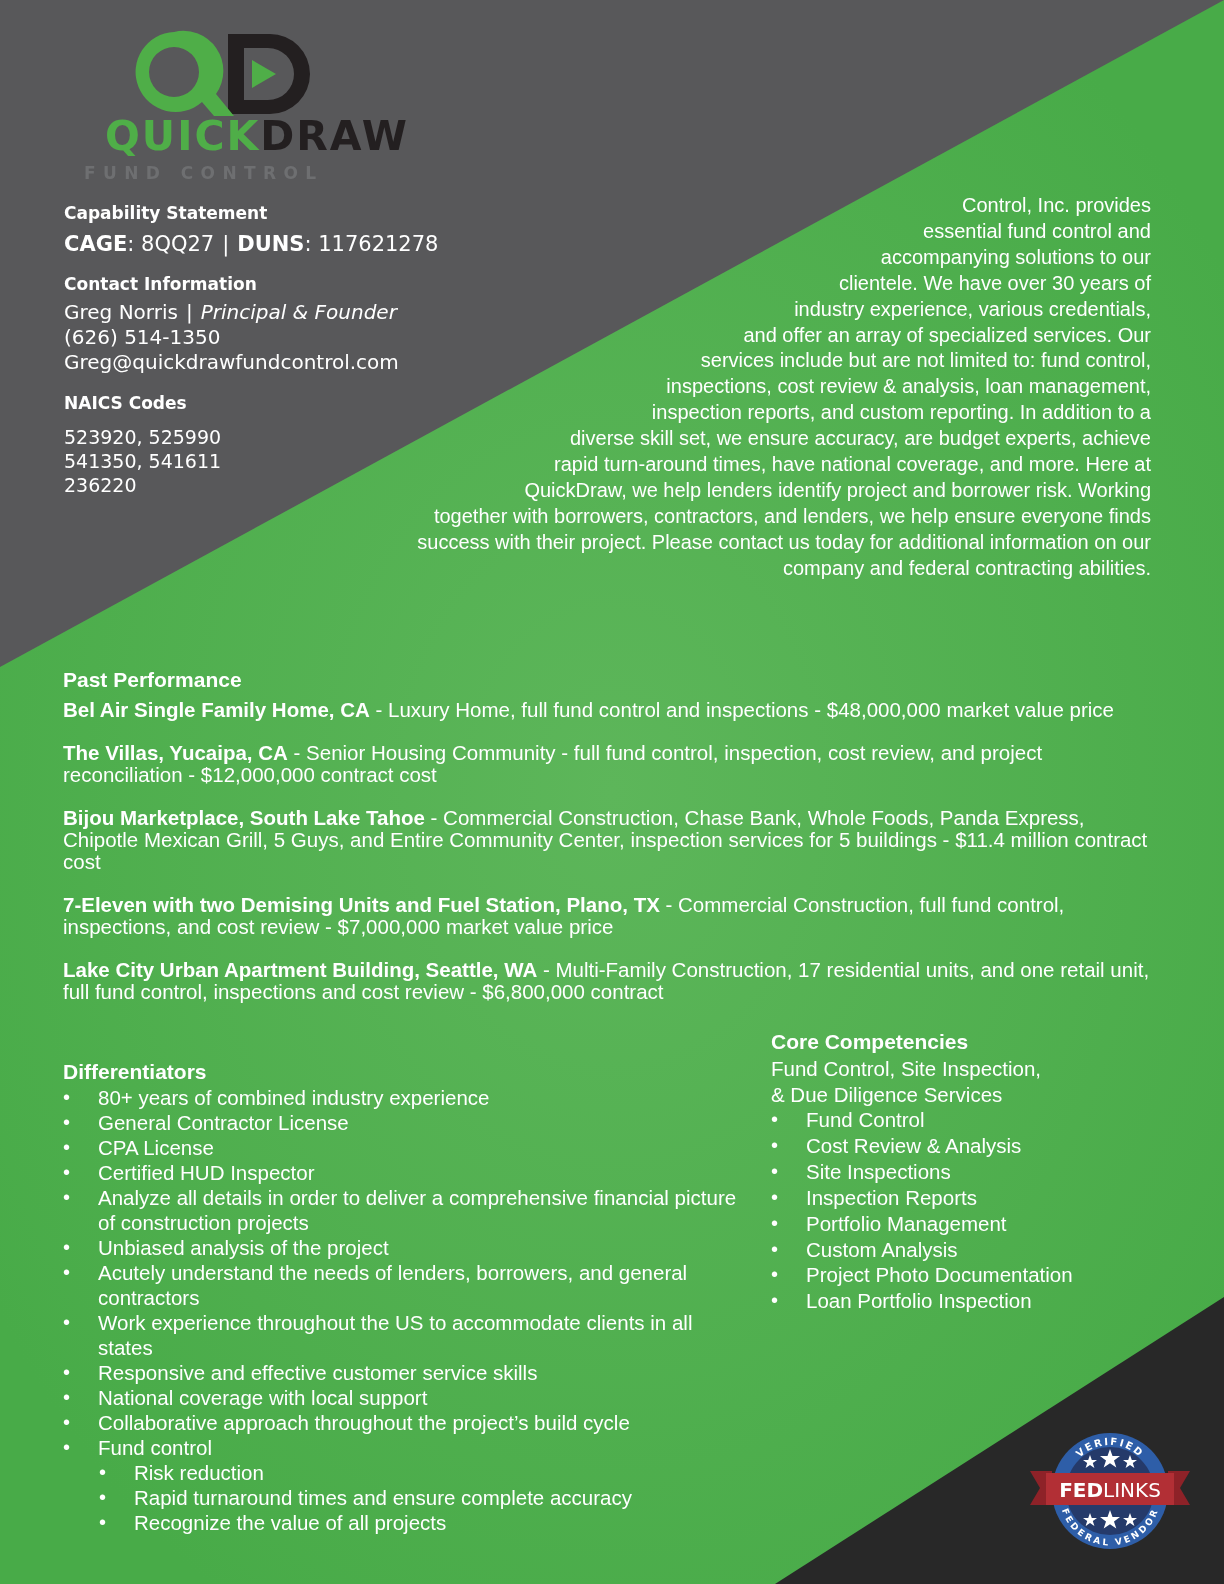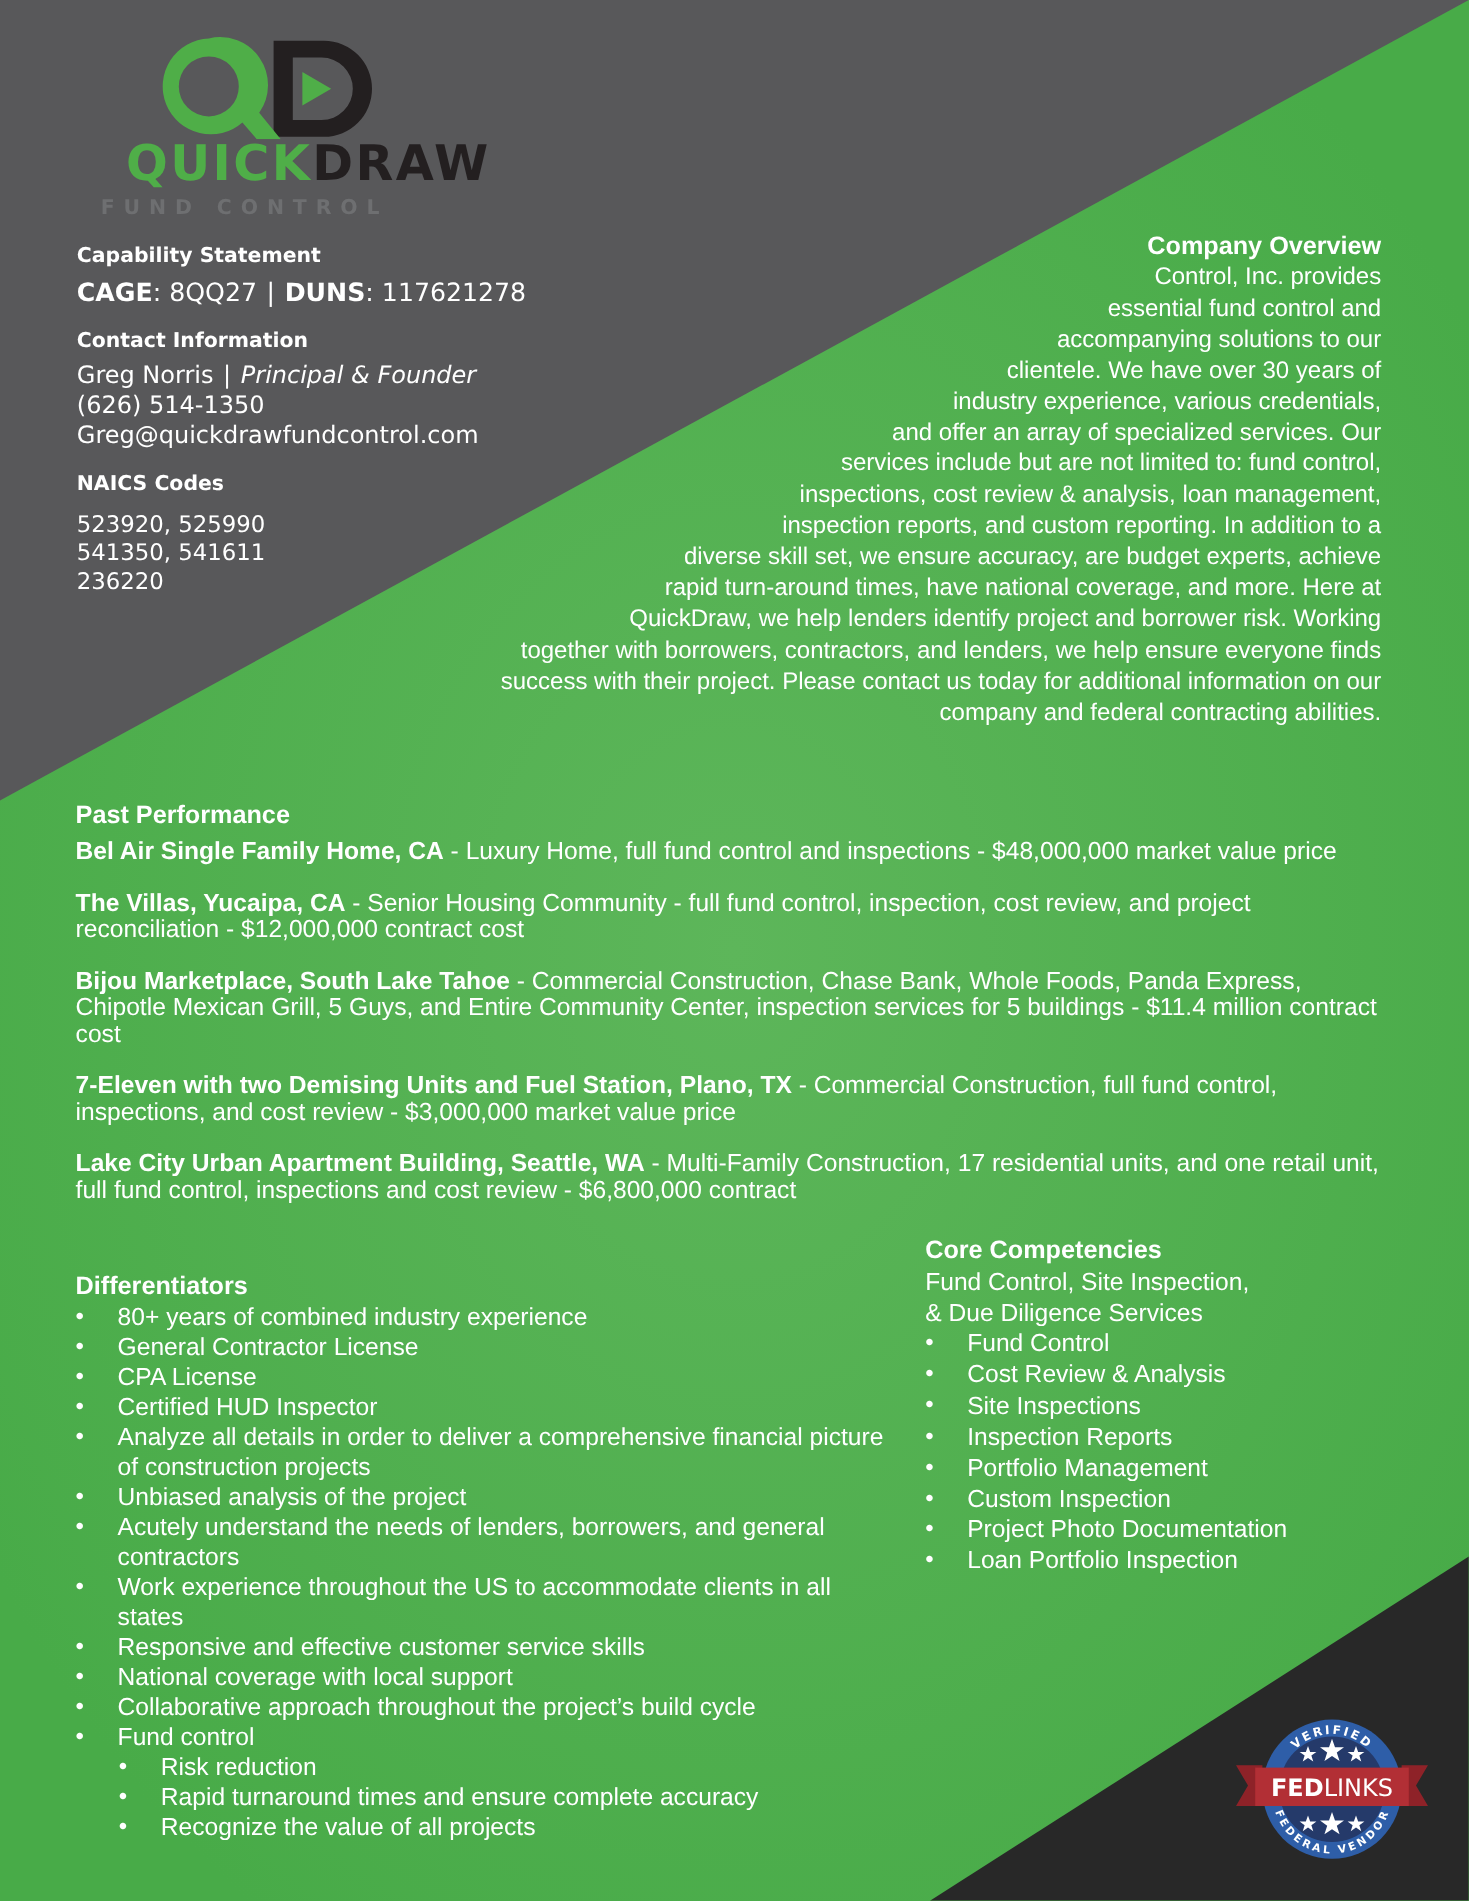--- a/index.html
+++ b/index.html
@@ -114,21 +114,20 @@
 
     <div class="h-bold naics-title">NAICS Codes</div>
     <div class="naics-lines">
       <div>523920, 525990</div>
       <div>541350, 541611</div>
       <div>236220</div>
     </div>
   </div>
 
   <div class="overview">
-    <h2>Company Overview</h2>
     <div class="line">Control, Inc. provides</div>
     <div class="line">essential fund control and</div>
     <div class="line">accompanying solutions to our</div>
     <div class="line">clientele. We have over 30 years of</div>
     <div class="line">industry experience, various credentials,</div>
     <div class="line">and offer an array of specialized services. Our</div>
     <div class="line">services include but are not limited to: fund control,</div>
     <div class="line">inspections, cost review &amp; analysis, loan management,</div>
     <div class="line">inspection reports, and custom reporting. In addition to a</div>
     <div class="line">diverse skill set, we ensure accuracy, are budget experts, achieve</div>
@@ -137,21 +136,21 @@
     <div class="line">together with borrowers, contractors, and lenders, we help ensure everyone finds</div>
     <div class="line">success with their project. Please contact us today for additional information on our</div>
     <div class="line">company and federal contracting abilities.</div>
   </div>
 
   <div class="past">
     <h2>Past Performance</h2>
     <div class="pp-item"><b>Bel Air Single Family Home, CA</b><span> - Luxury Home, full fund control and inspections - $48,000,000 market value price</span></div>
     <div class="pp-item"><b>The Villas, Yucaipa, CA</b><span> - Senior Housing Community - full fund control, inspection, cost review, and project reconciliation - $12,000,000 contract cost</span></div>
     <div class="pp-item"><b>Bijou Marketplace, South Lake Tahoe</b><span> - Commercial Construction, Chase Bank, Whole Foods, Panda Express, Chipotle Mexican Grill, 5 Guys, and Entire Community Center, inspection services for 5 buildings - $11.4 million contract cost</span></div>
-    <div class="pp-item"><b>7-Eleven with two Demising Units and Fuel Station, Plano, TX</b><span> - Commercial Construction, full fund control, inspections, and cost review - $3,000,000 market value price</span></div>
+    <div class="pp-item"><b>7-Eleven with two Demising Units and Fuel Station, Plano, TX</b><span> - Commercial Construction, full fund control, inspections, and cost review - $7,000,000 market value price</span></div>
     <div class="pp-item"><b>Lake City Urban Apartment Building, Seattle, WA</b><span> - Multi-Family Construction, 17 residential units, and one retail unit,  full fund control, inspections and cost review - $6,800,000 contract</span></div>
   </div>
 
   <div class="diff">
     <h2>Differentiators</h2>
     <ul class="blt">
       <li>80+ years of combined industry experience</li>
       <li>General Contractor License</li>
       <li>CPA License</li>
       <li>Certified HUD Inspector</li>
@@ -176,21 +175,21 @@
     <div class="intro">
       <div>Fund Control, Site Inspection,</div>
       <div>&amp; Due Diligence Services</div>
     </div>
     <ul class="blt">
       <li>Fund Control</li>
       <li>Cost Review &amp; Analysis</li>
       <li>Site Inspections</li>
       <li>Inspection Reports</li>
       <li>Portfolio Management</li>
-      <li>Custom Inspection</li>
+      <li>Custom Analysis</li>
       <li>Project Photo Documentation</li>
       <li>Loan Portfolio Inspection</li>
     </ul>
   </div>
 
   <div class="badge">
     <svg width="160" height="135" viewBox="0 0 160 135">
       <defs>
         <path id="arcTop" d="M38,62 A42,42 0 0 1 122,62"></path>
         <path id="arcBot" d="M36,70 A44,44 0 0 0 124,70"></path>

